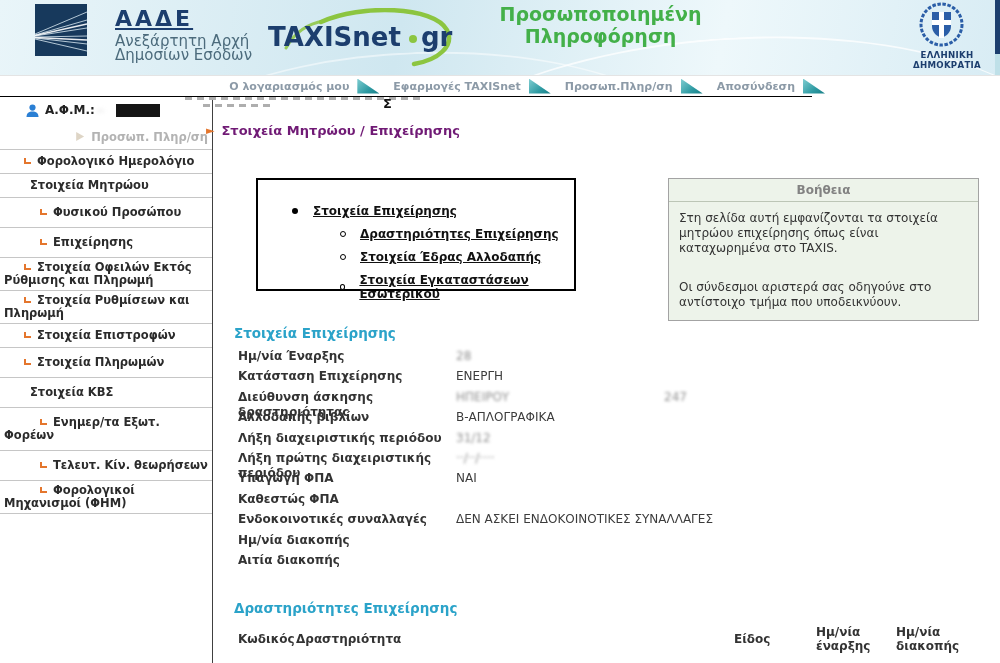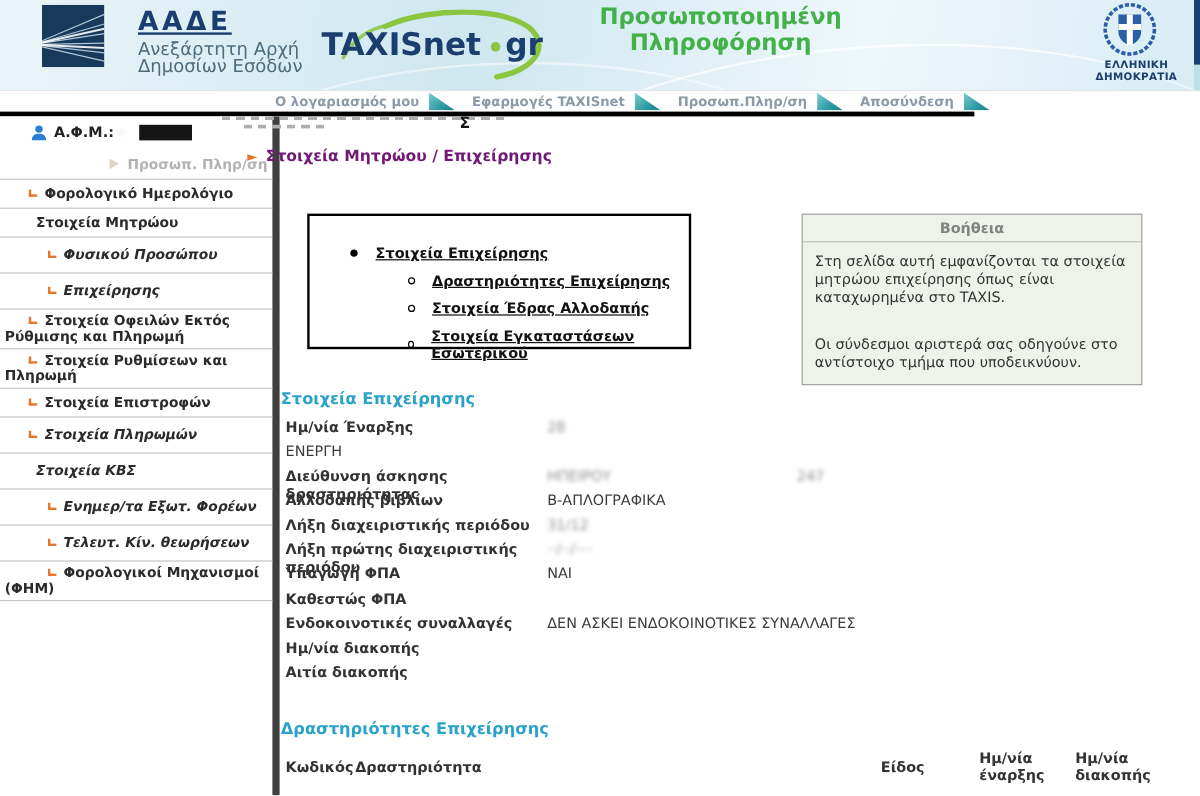--- a/index.html
+++ b/index.html
@@ -25,40 +25,40 @@
                font-size:19px; font-weight:bold; color:#43b049; line-height:22px; }
   .emblem { position:absolute; left:918px; top:1px; }
   .republic { position:absolute; left:898px; top:50px; width:98px; text-align:center;
               font-size:8.6px; font-weight:bold; color:#1c3e6e; letter-spacing:.3px; }
   .corner-strip { position:absolute; right:0; top:0; width:5px; height:54px; background:#1c3e6e; }
   .corner-strip2 { position:absolute; right:0; top:54px; width:5px; height:22px; background:#bfe0e8; }
 
   
   .navbar {
     position:absolute; left:0; top:76px; width:812px; height:21px; background:#fff;
-    border-bottom:4px solid #000000; display:flex; justify-content:flex-end; align-items:center;
+    border-bottom:1px solid #000000; display:flex; justify-content:flex-end; align-items:center;
   }
   .nav-item { display:flex; align-items:center; margin-left:14px; cursor:pointer; }
   .nav-label { font-size:11px; font-weight:bold; color:#8c9aa7; margin-right:8px; white-space:nowrap; }
   .tri { width:22px; height:15px; background:linear-gradient(135deg,#7fcdd1 0%,#2d9aa2 60%,#187e86 100%);
          clip-path:polygon(0 0,100% 100%,0 100%); }
   .tri.last { margin-right:-13px; }
 
   
-  .sidebar { position:absolute; left:0; top:97px; width:233px; height:566px;
-             border-right:6px solid #404040; background:#fff; }
+  .sidebar { position:absolute; left:0; top:97px; width:213px; height:566px;
+             border-right:1px solid #404040; background:#fff; }
   .afm-row { padding:6px 4px 8px 26px; display:flex; align-items:center; }
   .afm-label { font-size:12px; font-weight:bold; color:#222; margin-left:6px; }
   .afm-blur { font-size:11px; color:#9a9a9a; filter:blur(2px); margin-left:2px; }
   .afm-redact { display:inline-block; width:44px; height:13px; background:#151515; margin-left:12px; }
   .menu { list-style:none; border-top:1px solid #fff; }
   .menu li { border-bottom:1px solid #c6c6c6; padding:5px 4px 5px 4px; font-size:11.5px;
              font-weight:bold; color:#2b2b2b; line-height:13px; cursor:pointer; }
   .menu li.two { padding-top:3px; padding-bottom:3px; }
-  .menu li.tall { padding-top:8px; padding-bottom:8px;font-style:italic; }
+  .menu li.tall { padding-top:8px; padding-bottom:8px; }
   .menu li.noicon { padding-left:30px; }
   .menu li.gray { color:#b3b3b3;text-align:right; }
   .lcorner { display:inline-block; width:7px; height:6px; border-left:2px solid #e4762d;
              border-bottom:2px solid #e4762d; margin:0 6px 1px 20px; }
   .lcorner.lvl2 { margin-left:36px; }
   .tri-beige { display:inline-block; width:8px; height:9px; background:#ded5c6;
                clip-path:polygon(0 0,0 100%,100% 50%); margin:0 7px 0 21px; }
 
   
   .main { position:absolute; left:197px; top:97px; width:803px; height:566px; }
@@ -71,21 +71,21 @@
   .bc-text { color:#701a75; font-size:13px; font-weight:bold; }
 
   .linkbox { position:absolute; left:59px; top:81px; width:320px; height:113px;
              border:2px solid #000; background:#fff; padding:24px 0 0 34px; }
   .link-primary { display:flex; align-items:center; margin-bottom:9px; }
   .bullet-dot { width:6px; height:6px; background:#000; border-radius:50%; margin-right:15px; }
   .linkbox a, .link-text { font-size:12px; font-weight:bold; color:#111; text-decoration:underline; cursor:pointer; }
   .link-sub { display:flex; align-items:center; margin:0 0 9px 48px; }
   .bullet-circ { width:6px; height:6px; border:1.6px solid #000; border-radius:50%; margin-right:14px; background:#fff; }
 
-  .helpbox { position:absolute; left:471px; top:81px; width:284px; min-height:104px;
+  .helpbox { position:absolute; left:471px; top:81px; width:311px; min-height:104px;
              background:#edf3ea; border:1px solid #a3a3a3; }
   .help-title { text-align:center; font-size:12px; font-weight:bold; color:#828282;
                 padding:4px 0 4px; border-bottom:1px solid #bcc5b6; }
   .help-body { padding:9px 10px 10px 10px; font-size:12px; color:#333; line-height:15px; }
   .help-body p + p { margin-top:24px; }
 
   .sec-title { position:absolute; font-size:13.5px; font-weight:bold; color:#2ba3c9; }
   .sec1 { left:37px; top:228px; }
   .sec2 { left:37px; top:503px; }
 
@@ -248,20 +248,21 @@
     </div>
 
     <div class="sec-title sec1">Στοιχεία Επιχείρησης</div>
 
     <div class="details">
       <div class="drow">
         <span class="dlabel">Ημ/νία Έναρξης</span>
         <span class="dval v-blur">28</span>
       </div>
       <div class="drow">
+        <span class="dlabel">Κατάσταση Επιχείρησης</span>
         <span class="dval">ΕΝΕΡΓΗ</span>
       </div>
       <div class="drow">
         <span class="dlabel">Διεύθυνση άσκησης δραστηριότητας</span>
         <span class="dval v-blur">ΗΠΕΙΡΟΥ</span>
         <span class="dval2 v-blur">247</span>
       </div>
       <div class="drow">
         <span class="dlabel">Αλλοδαπής βιβλίων</span>
         <span class="dval">Β-ΑΠΛΟΓΡΑΦΙΚΑ</span>

